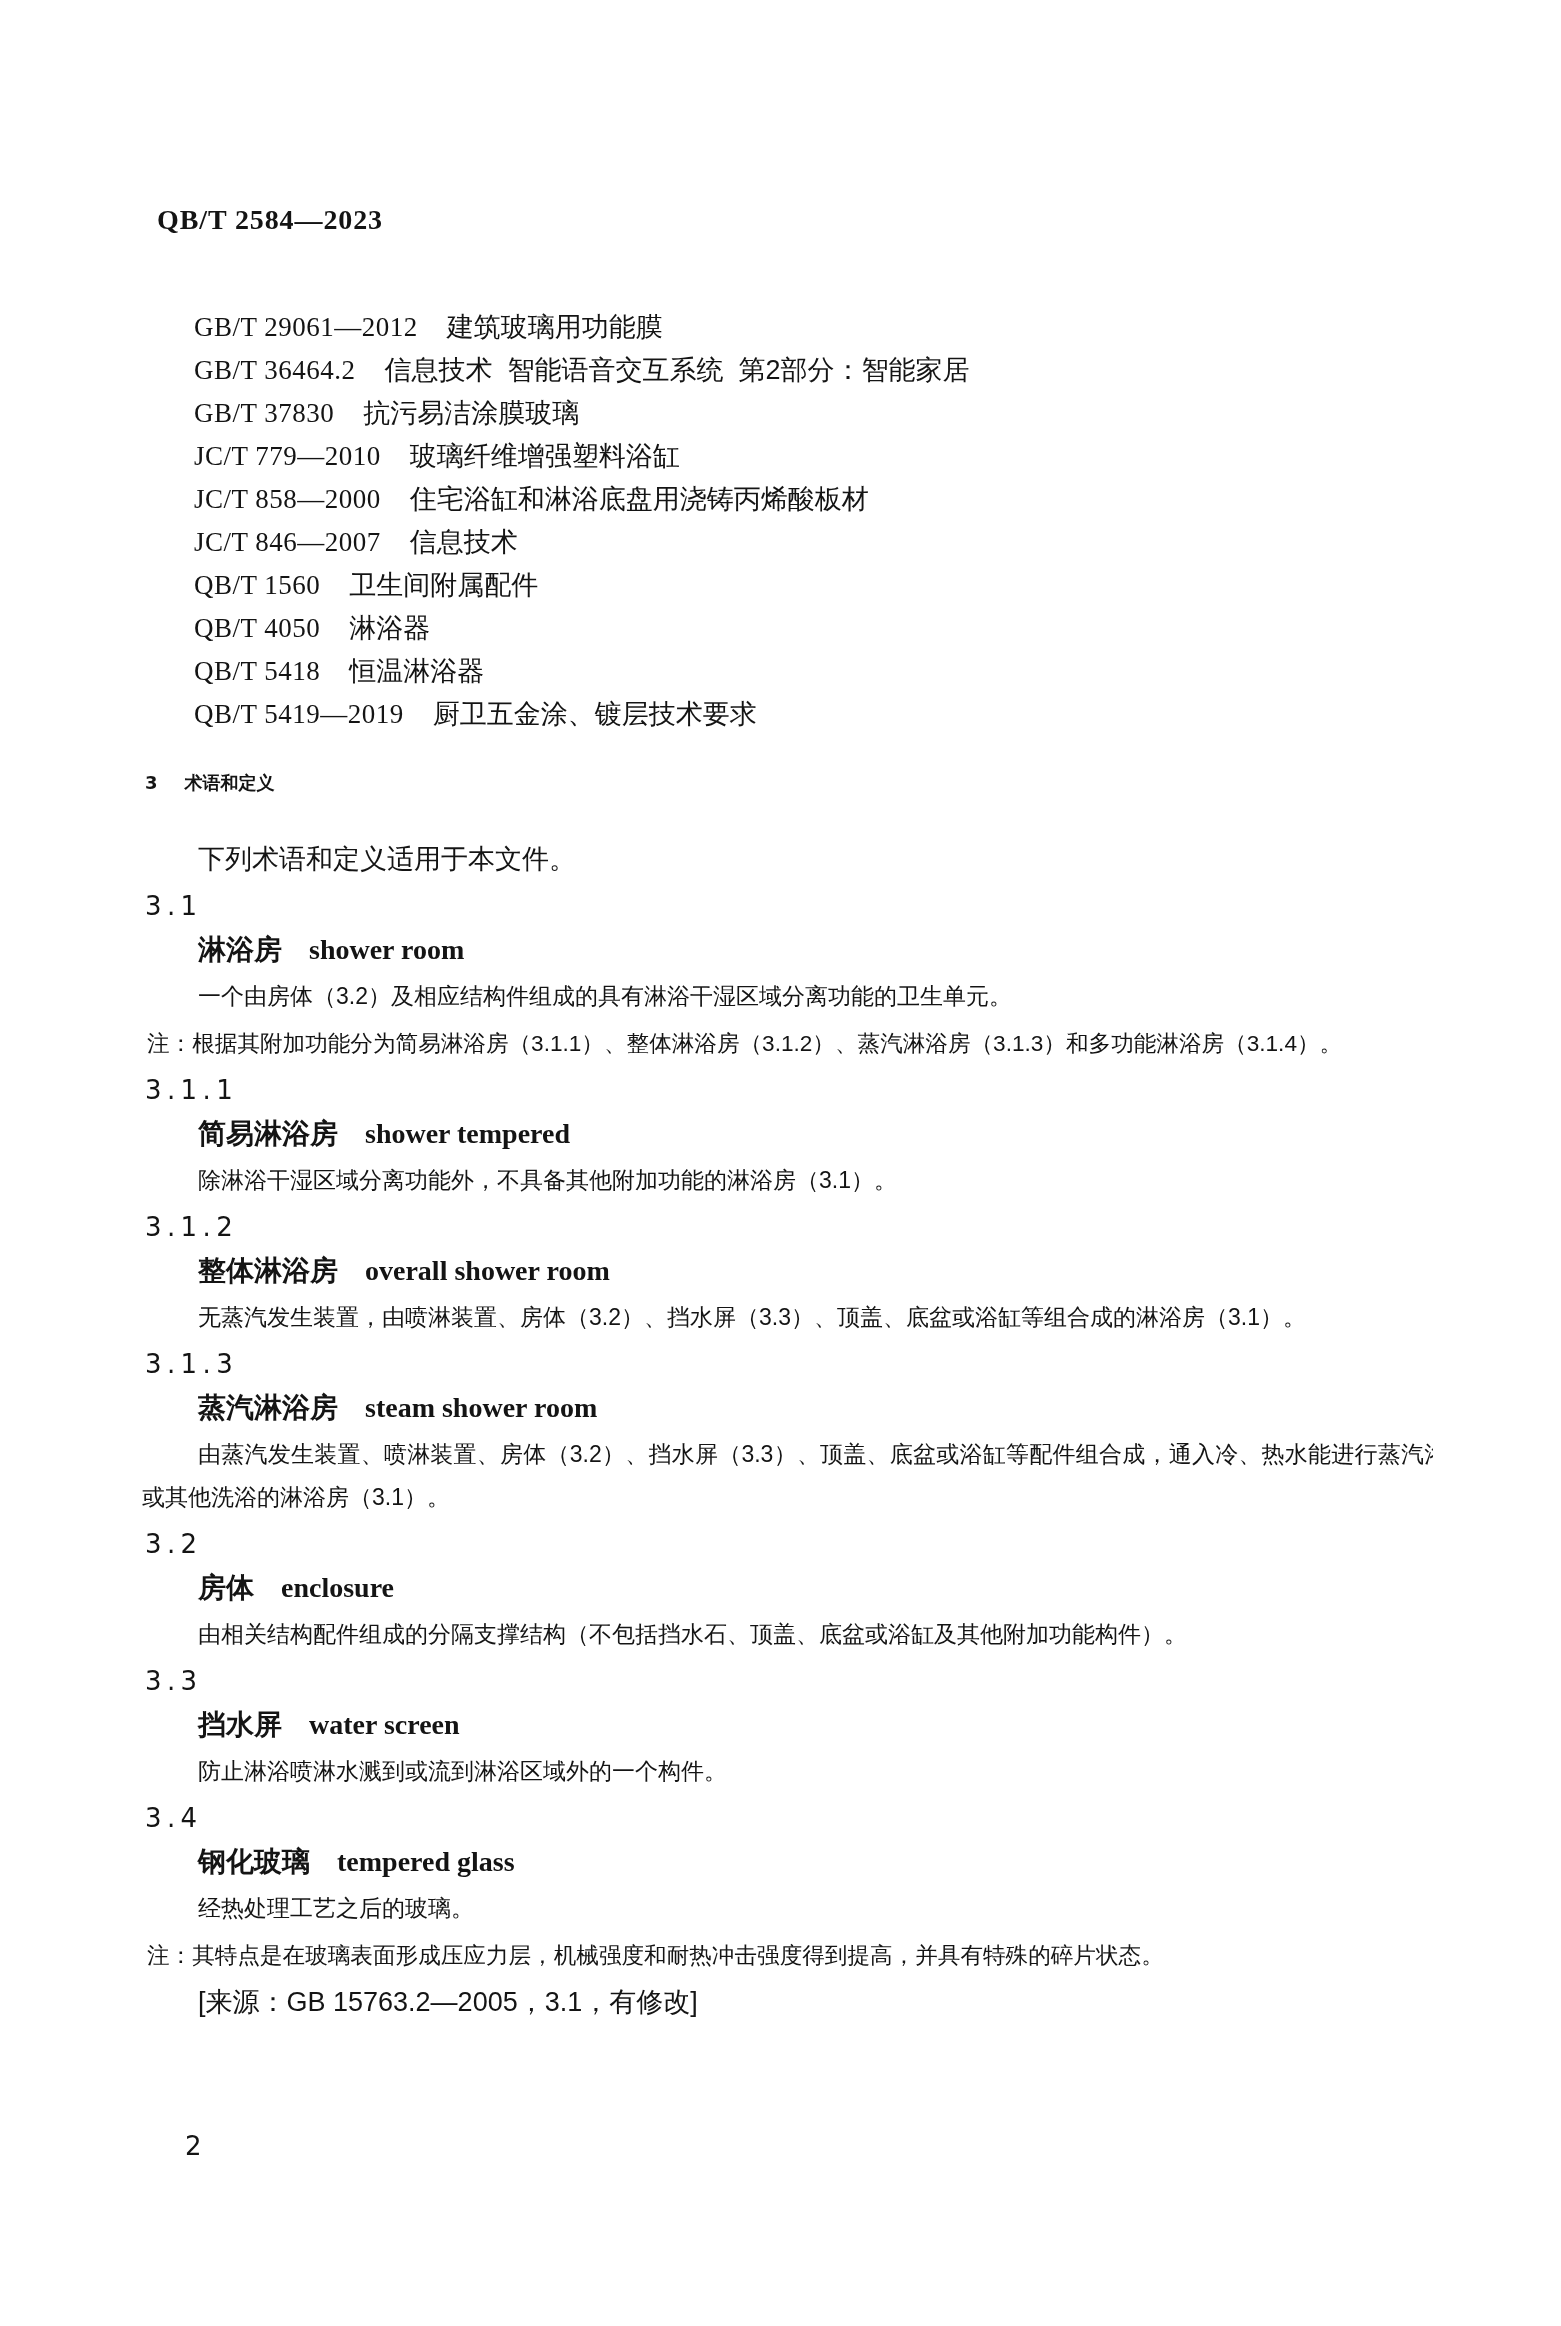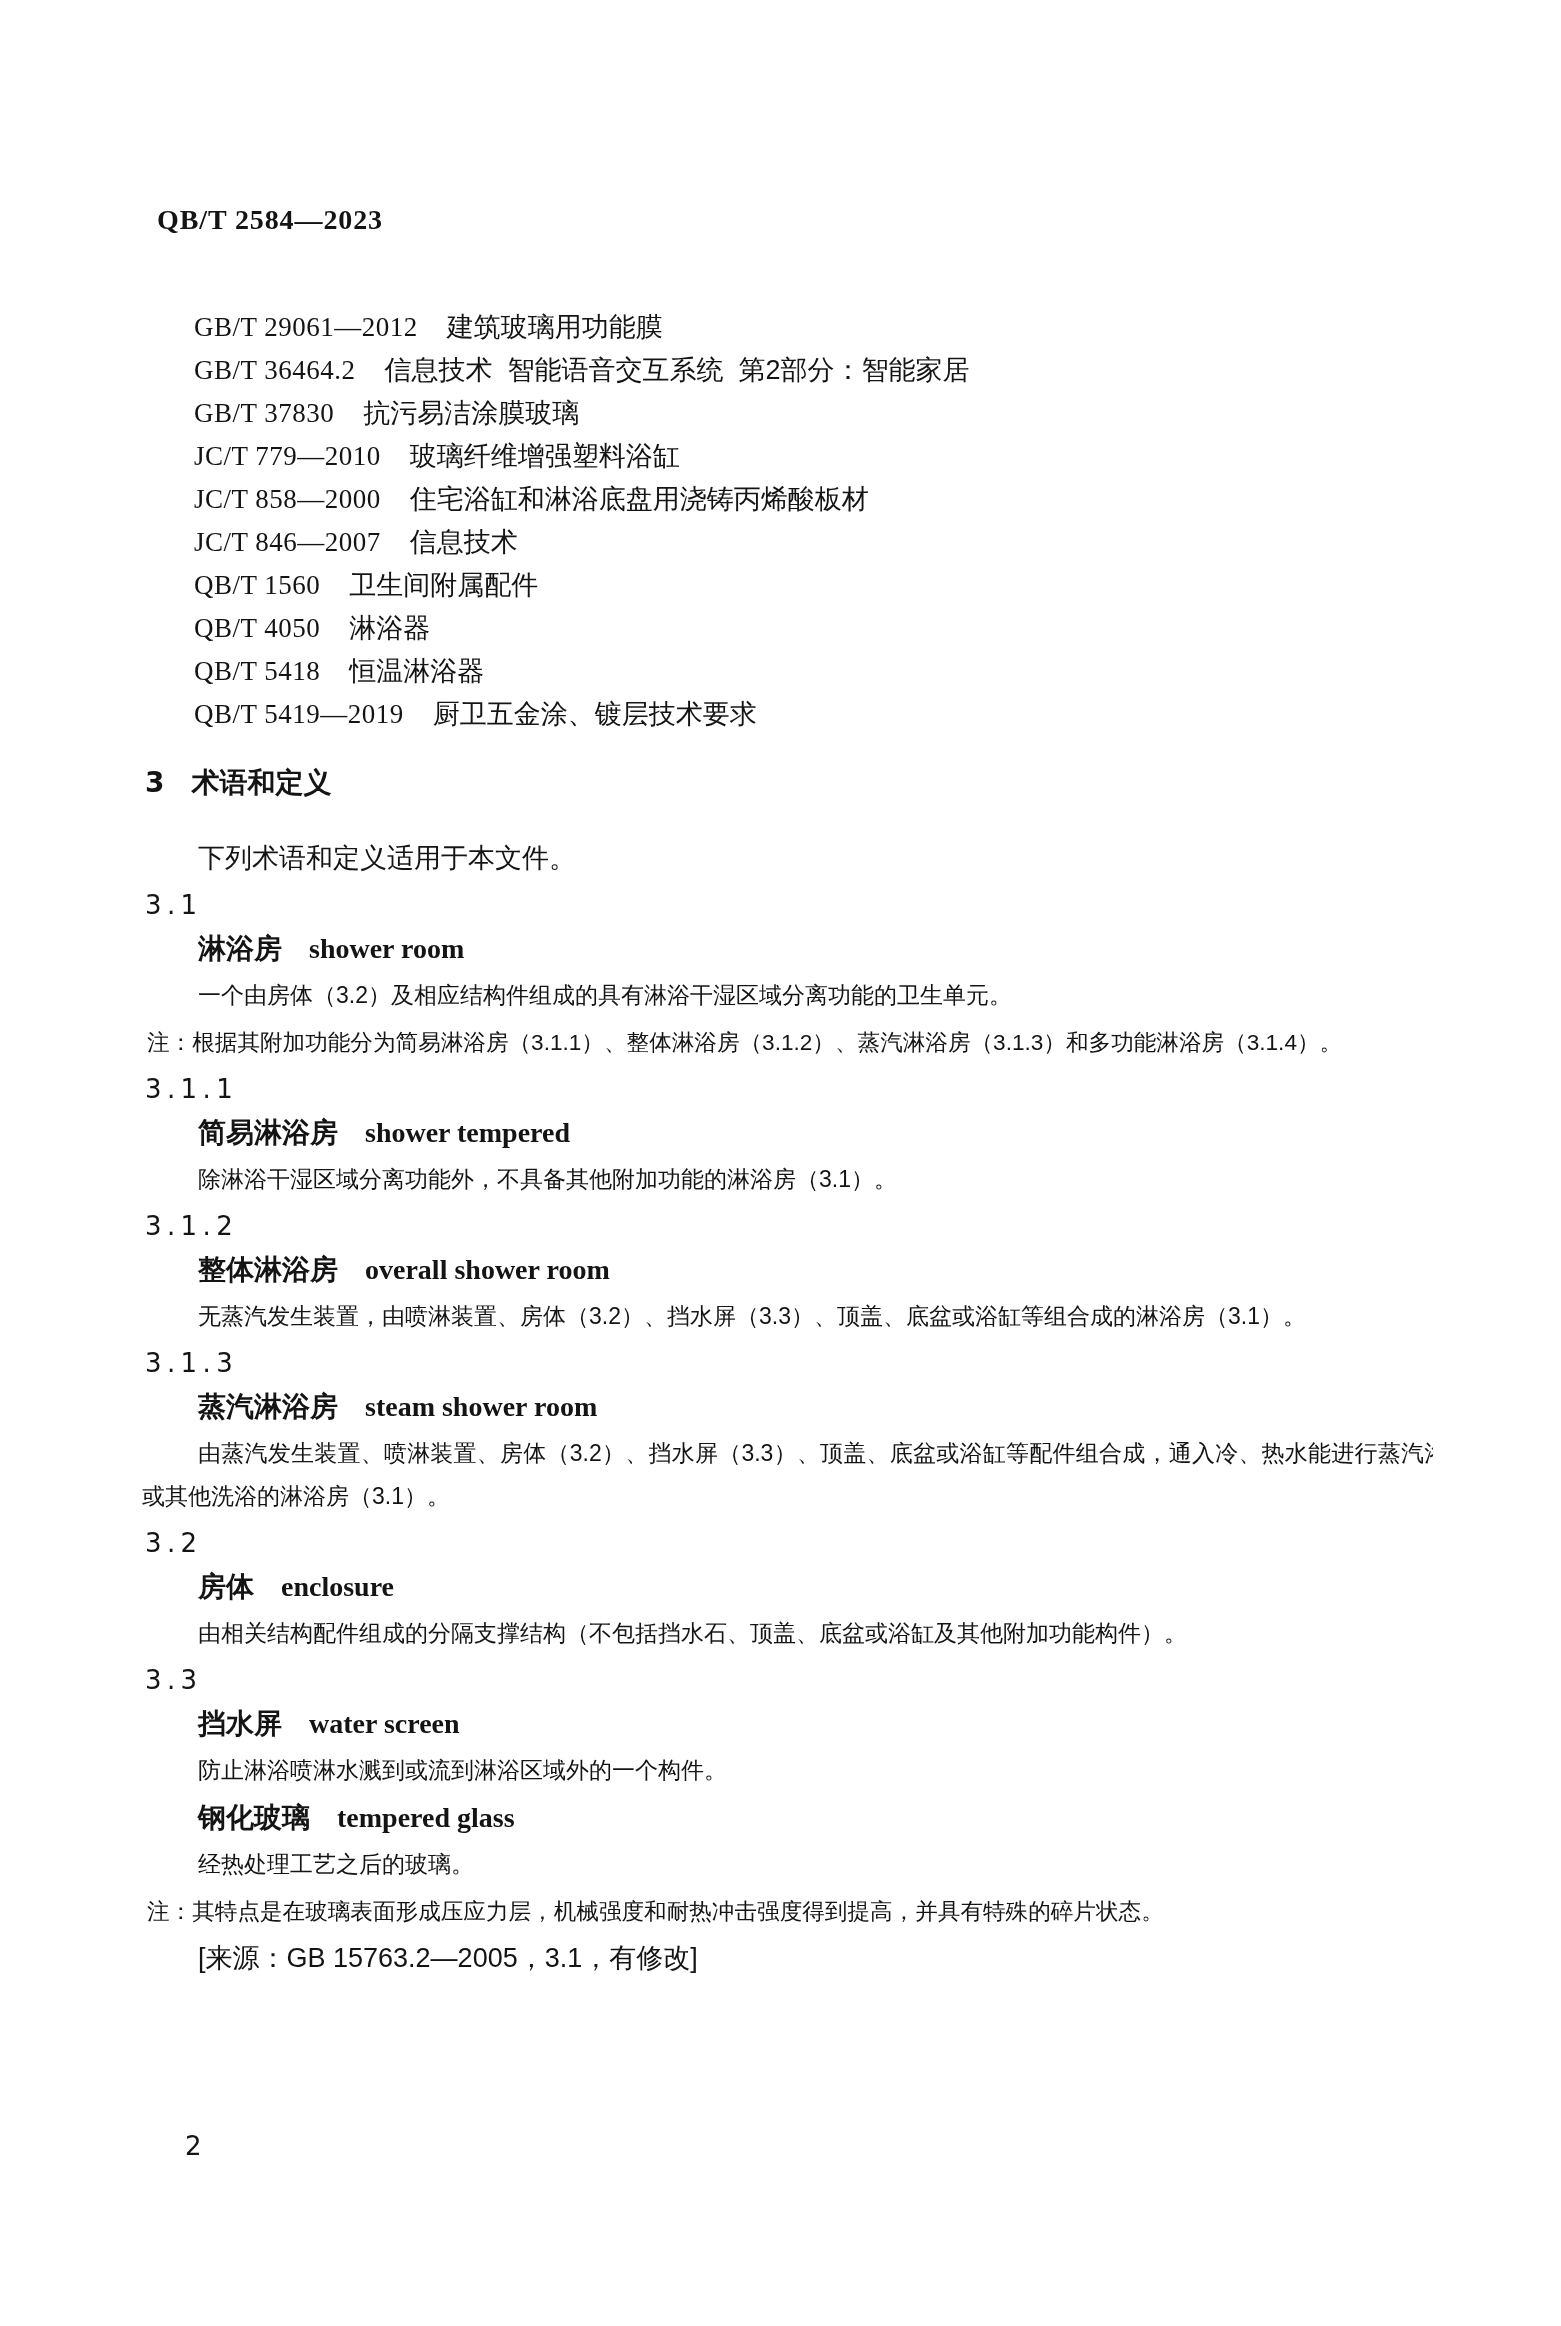--- a/index.html
+++ b/index.html
@@ -9,21 +9,21 @@
   }
   p{margin:4px;}
   .header-code{
     position:absolute;top:204px;left:157px;
     font-family:"Liberation Serif","DejaVu Serif",serif;font-weight:700;
     font-size:28px;letter-spacing:0.9px;
   }
   .content{position:absolute;top:306px;left:0;width:1561px;}
   .ref-line{margin-left:194px;line-height:43px;font-size:27px;white-space:pre-wrap;}
   .ref-code{font-family:"Liberation Serif","DejaVu Serif",serif;margin-right:29px;letter-spacing:0.5px;}
-  .clause-heading{margin:25px 0 0 145px;line-height:43px;font-size:28px;font-weight:700;}
+  .clause-heading{margin:25px 0 0 145px;line-height:43px;font-size:18px;font-weight:700;}
   .clause-heading .num{font-family:"DejaVu Sans",sans-serif;font-weight:700;margin-right:27px;}
   .para{
     margin-left:142px;width:1375px;font-size:27px;line-height:43px;
     text-align:justify;text-indent:56px;
   }
   .intro{margin-top:33px;}
   .t-id{
     margin:1.8px 0 0 145px;line-height:43px;font-size:26px;letter-spacing:5.4px;
     font-family:"DejaVu Sans",sans-serif;
   }
@@ -101,20 +101,21 @@
           <p class="t-def">由相关结构配件组成的分隔支撑结构（不包括挡水石、顶盖、底盆或浴缸及其他附加功能构件）。</p>
 
         </div>
         <div class="term-block">
           <div class="t-id">3.3</div>
           <div class="t-name"><span class="zh">挡水屏</span><span class="en">water screen</span></div>
           <p class="t-def">防止淋浴喷淋水溅到或流到淋浴区域外的一个构件。</p>
 
         </div>
         <div class="term-block">
+          <div class="t-id">3.4</div>
           <div class="t-name"><span class="zh">钢化玻璃</span><span class="en">tempered glass</span></div>
           <p class="t-def">经热处理工艺之后的玻璃。</p>
           <p class="t-note">注：其特点是在玻璃表面形成压应力层，机械强度和耐热冲击强度得到提高，并具有特殊的碎片状态。</p>
           <p class="t-source">[来源：GB 15763.2—2005，3.1，有修改]</p>
         </div>
     </div>
 
   </div>
 
   <div class="page-number">2</div>

